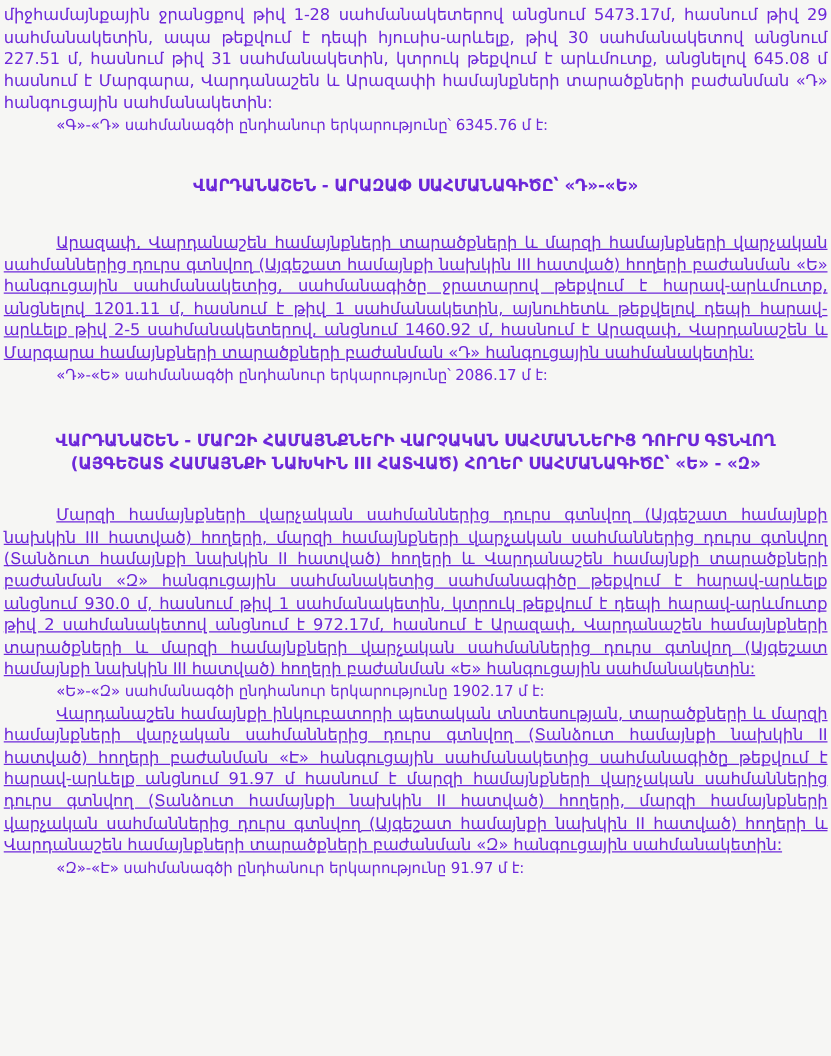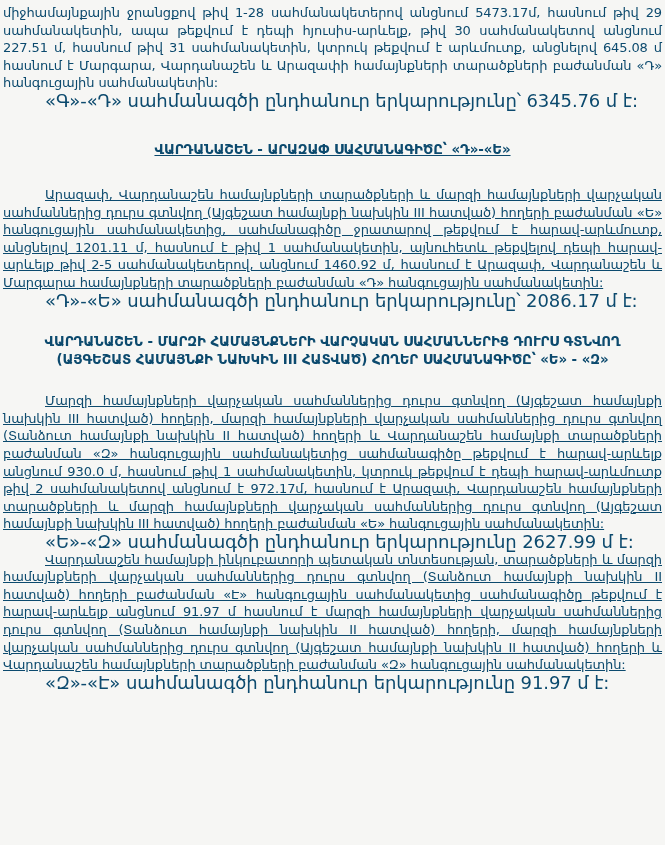--- a/index.html
+++ b/index.html
@@ -22,55 +22,55 @@
   .para {
     margin: 0;
     font-size: 13px;
     line-height: 17.6px;
     text-align: justify;
     letter-spacing: -0.1px;
   }
   .para.indent { text-indent: 42px; text-decoration: underline; }
   .summary {
     margin: 0;
-    font-size: 18px;
+    font-size: 12px;
     line-height: 17.6px;
     text-indent: 42px;
     letter-spacing: -0.1px;
   }
   .heading {
     text-align: center;
     font-weight: bold;
     font-size: 13.4px;
     line-height: 17.5px;
     letter-spacing: -0.1px;
   }
-  .h1 { margin: 31px 0 28px 0; text-decoration: underline; }
-  .h2 { margin: 24px 6px 24px 6px; }
+  .h1 { margin: 31px 0 28px 0; }
+  .h2 { margin: 36px 6px 24px 6px; }
   .h3 { margin: 37px 6px 23px 6px; }
 </style>
 </head>
 <body style="background: rgb(246, 246, 244);">
 
-<div class="page" style="color: #0c4a6e;">
+<div class="page" style="color: #6d28d9;">
 
   <p class="para">միջհամայնքային ջրանցքով թիվ 1-28 սահմանակետերով անցնում 5473.17մ, հասնում թիվ 29 սահմանակետին, ապա թեքվում է դեպի հյուսիս-արևելք, թիվ 30 սահմանակետով անցնում 227.51 մ, հասնում թիվ 31 սահմանակետին, կտրուկ թեքվում է արևմուտք, անցնելով 645.08 մ հասնում է Մարգարա, Վարդանաշեն և Արազափի համայնքների տարածքների բաժանման «Դ» հանգուցային սահմանակետին:</p>
 
   <p class="summary">«Գ»-«Դ» սահմանագծի ընդհանուր երկարությունը՝ 6345.76 մ է:</p>
 
   <div class="heading h1">ՎԱՐԴԱՆԱՇԵՆ - ԱՐԱԶԱՓ ՍԱՀՄԱՆԱԳԻԾԸ՝ «Դ»-«Ե»</div>
 
   <p class="para indent">Արազափ, Վարդանաշեն համայնքների տարածքների և մարզի համայնքների վարչական սահմաններից դուրս գտնվող (Այգեշատ համայնքի նախկին III հատված) հողերի բաժանման «Ե» հանգուցային սահմանակետից, սահմանագիծը ջրատարով թեքվում է հարավ-արևմուտք, անցնելով 1201.11 մ, հասնում է թիվ 1 սահմանակետին, այնուհետև թեքվելով դեպի հարավ-արևելք թիվ 2-5 սահմանակետերով, անցնում 1460.92 մ, հասնում է Արազափ, Վարդանաշեն և Մարգարա համայնքների տարածքների բաժանման «Դ» հանգուցային սահմանակետին:</p>
 
   <p class="summary">«Դ»-«Ե» սահմանագծի ընդհանուր երկարությունը՝ 2086.17 մ է:</p>
 
   <div class="heading h2">ՎԱՐԴԱՆԱՇԵՆ - ՄԱՐԶԻ ՀԱՄԱՅՆՔՆԵՐԻ ՎԱՐՉԱԿԱՆ ՍԱՀՄԱՆՆԵՐԻՑ ԴՈՒՐՍ ԳՏՆՎՈՂ (ԱՅԳԵՇԱՏ ՀԱՄԱՅՆՔԻ ՆԱԽԿԻՆ III ՀԱՏՎԱԾ) ՀՈՂԵՐ ՍԱՀՄԱՆԱԳԻԾԸ՝ «Ե» - «Զ»</div>
 
   <p class="para indent">Մարզի համայնքների վարչական սահմաններից դուրս գտնվող (Այգեշատ համայնքի նախկին III հատված) հողերի, մարզի համայնքների վարչական սահմաններից դուրս գտնվող (Տանձուտ համայնքի նախկին II հատված) հողերի և Վարդանաշեն համայնքի տարածքների բաժանման «Զ» հանգուցային սահմանակետից սահմանագիծը թեքվում է հարավ-արևելք անցնում 930.0 մ, հասնում թիվ 1 սահմանակետին, կտրուկ թեքվում է դեպի հարավ-արևմուտք թիվ 2 սահմանակետով անցնում է 972.17մ, հասնում է Արազափ, Վարդանաշեն համայնքների տարածքների և մարզի համայնքների վարչական սահմաններից դուրս գտնվող (Այգեշատ համայնքի նախկին III հատված) հողերի բաժանման «Ե» հանգուցային սահմանակետին:</p>
 
-  <p class="summary">«Ե»-«Զ» սահմանագծի ընդհանուր երկարությունը 2627.99 մ է:</p>
+  <p class="summary">«Ե»-«Զ» սահմանագծի ընդհանուր երկարությունը 1902.17 մ է:</p>
 
 
   <p class="para indent">Վարդանաշեն համայնքի ինկուբատորի պետական տնտեսության, տարածքների և մարզի համայնքների վարչական սահմաններից դուրս գտնվող (Տանձուտ համայնքի նախկին II հատված) հողերի բաժանման «Է» հանգուցային սահմանակետից սահմանագիծը թեքվում է հարավ-արևելք անցնում 91.97 մ հասնում է մարզի համայնքների վարչական սահմաններից դուրս գտնվող (Տանձուտ համայնքի նախկին II հատված) հողերի, մարզի համայնքների վարչական սահմաններից դուրս գտնվող (Այգեշատ համայնքի նախկին II հատված) հողերի և Վարդանաշեն համայնքների տարածքների բաժանման «Զ» հանգուցային սահմանակետին:</p>
 
   <p class="summary">«Զ»-«Է» սահմանագծի ընդհանուր երկարությունը 91.97 մ է:</p>
 
 </div>
 
 </body></html>

